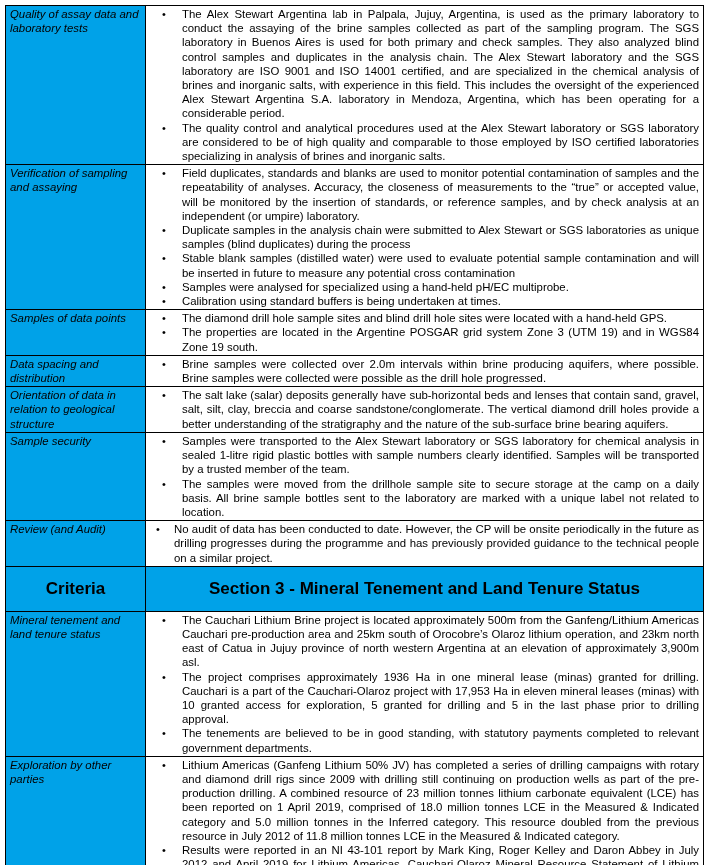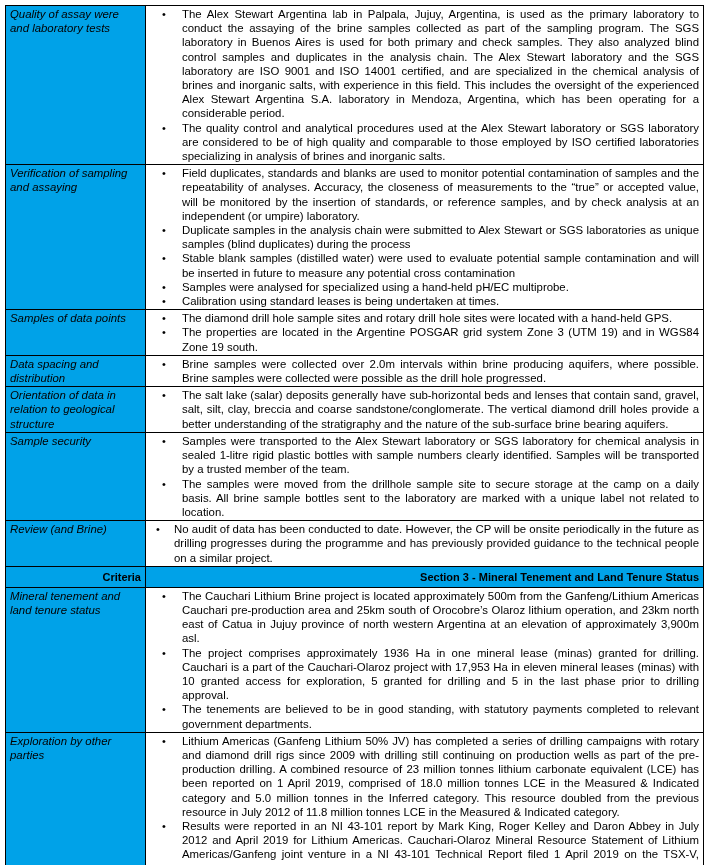--- a/index.html
+++ b/index.html
@@ -34,66 +34,66 @@
     text-align: justify;
   }
   ul.bullets li .dot {
     position: absolute; left: 12px; top: 0;
     font-size: 11px;
   }
   ul.bullets li.nojust { text-align: left; }
   tr.section td {
     background: #00a2e8;
     font-weight: bold;
-    font-size: 11px;
+    font-size: 17px;
     line-height: 20px;
-    text-align: right;
+    text-align: center;
     font-style: normal;
-    padding: 0 4px;
+    padding: 12px 4px;
   }
 </style>
 </head>
 <body>
 
 <div class="doc">
 <table class="jorc">
   <colgroup>
         <col style="width:140px">
         <col style="width:558px">
       </colgroup>
   <tbody>
 
     <tr>
-      <td class="crit">Quality of assay were and laboratory tests</td>
+      <td class="crit">Quality of assay data and laboratory tests</td>
       <td class="body">
         <ul class="bullets">
           <li><span class="dot">•</span><span>The Alex Stewart Argentina lab in Palpala, Jujuy, Argentina, is used as the primary laboratory to conduct the assaying of the brine samples collected as part of the sampling program. The SGS laboratory in Buenos Aires is used for both primary and check samples. They also analyzed blind control samples and duplicates in the analysis chain. The Alex Stewart laboratory and the SGS laboratory are ISO 9001 and ISO 14001 certified, and are specialized in the chemical analysis of brines and inorganic salts, with experience in this field.  This includes the oversight of the experienced Alex Stewart Argentina S.A. laboratory in Mendoza, Argentina, which has been operating for a considerable period.</span></li>
           <li><span class="dot">•</span><span>The quality control and analytical procedures used at the Alex Stewart laboratory or SGS laboratory are considered to be of high quality and comparable to those employed by ISO certified laboratories specializing in analysis of brines and inorganic salts.</span></li>
         </ul>
       </td>
     </tr>
 
     <tr>
       <td class="crit">Verification of sampling and assaying</td>
       <td class="body">
         <ul class="bullets">
           <li><span class="dot">•</span><span>Field duplicates, standards and blanks are used to monitor potential contamination of samples and the repeatability of analyses.  Accuracy, the closeness of measurements to the “true” or accepted value, will be monitored by the insertion of standards, or reference samples, and by check analysis at an independent (or umpire) laboratory.</span></li>
           <li><span class="dot">•</span><span>Duplicate samples in the analysis chain were submitted to Alex Stewart or SGS laboratories as unique samples (blind duplicates) during the process</span></li>
           <li><span class="dot">•</span><span>Stable blank samples (distilled water) were used to evaluate potential sample contamination and will be inserted in future to measure any potential cross contamination</span></li>
           <li class="nojust"><span class="dot">•</span><span>Samples were analysed for specialized using a hand-held pH/EC multiprobe.</span></li>
-          <li class="nojust"><span class="dot">•</span><span>Calibration using standard leases is being undertaken at times.</span></li>
+          <li class="nojust"><span class="dot">•</span><span>Calibration using standard buffers is being undertaken at times.</span></li>
         </ul>
       </td>
     </tr>
 
     <tr>
       <td class="crit">Samples of data points</td>
       <td class="body">
         <ul class="bullets">
-          <li class="nojust"><span class="dot">•</span><span>The diamond drill hole sample sites and rotary drill hole sites were located with a hand-held GPS.</span></li>
+          <li class="nojust"><span class="dot">•</span><span>The diamond drill hole sample sites and blind drill hole sites were located with a hand-held GPS.</span></li>
           <li><span class="dot">•</span><span>The properties are located in the Argentine POSGAR grid system Zone 3 (UTM 19) and in WGS84 Zone 19 south.</span></li>
         </ul>
       </td>
     </tr>
 
     <tr>
       <td class="crit">Data spacing and distribution</td>
       <td class="body">
         <ul class="bullets">
           <li><span class="dot">•</span><span>Brine samples were collected over 2.0m intervals within brine producing aquifers, where possible.  Brine samples were collected were possible as the drill hole progressed.</span></li>
@@ -114,21 +114,21 @@
       <td class="crit">Sample security</td>
       <td class="body">
         <ul class="bullets">
           <li><span class="dot">•</span><span>Samples were transported to the Alex Stewart laboratory or SGS laboratory for chemical analysis in sealed 1-litre rigid plastic bottles with sample numbers clearly identified. Samples will be transported by a trusted member of the team.</span></li>
           <li><span class="dot">•</span><span>The samples were moved from the drillhole sample site to secure storage at the camp on a daily basis. All brine sample bottles sent to the laboratory are marked with a unique label not related to location.</span></li>
         </ul>
       </td>
     </tr>
 
     <tr>
-      <td class="crit">Review (and Brine)</td>
+      <td class="crit">Review (and Audit)</td>
       <td class="body">
         <ul class="bullets">
           <li style="padding-left:24px"><span class="dot" style="left:6px">•</span><span>No audit of data has been conducted to date. However, the CP will be onsite periodically in the future as drilling progresses during the programme and has previously provided guidance to the technical people on a similar project.</span></li>
         </ul>
       </td>
     </tr>
 
     <tr class="section">
       <td>Criteria</td>
       <td>Section 3 - Mineral Tenement and Land Tenure Status</td>

